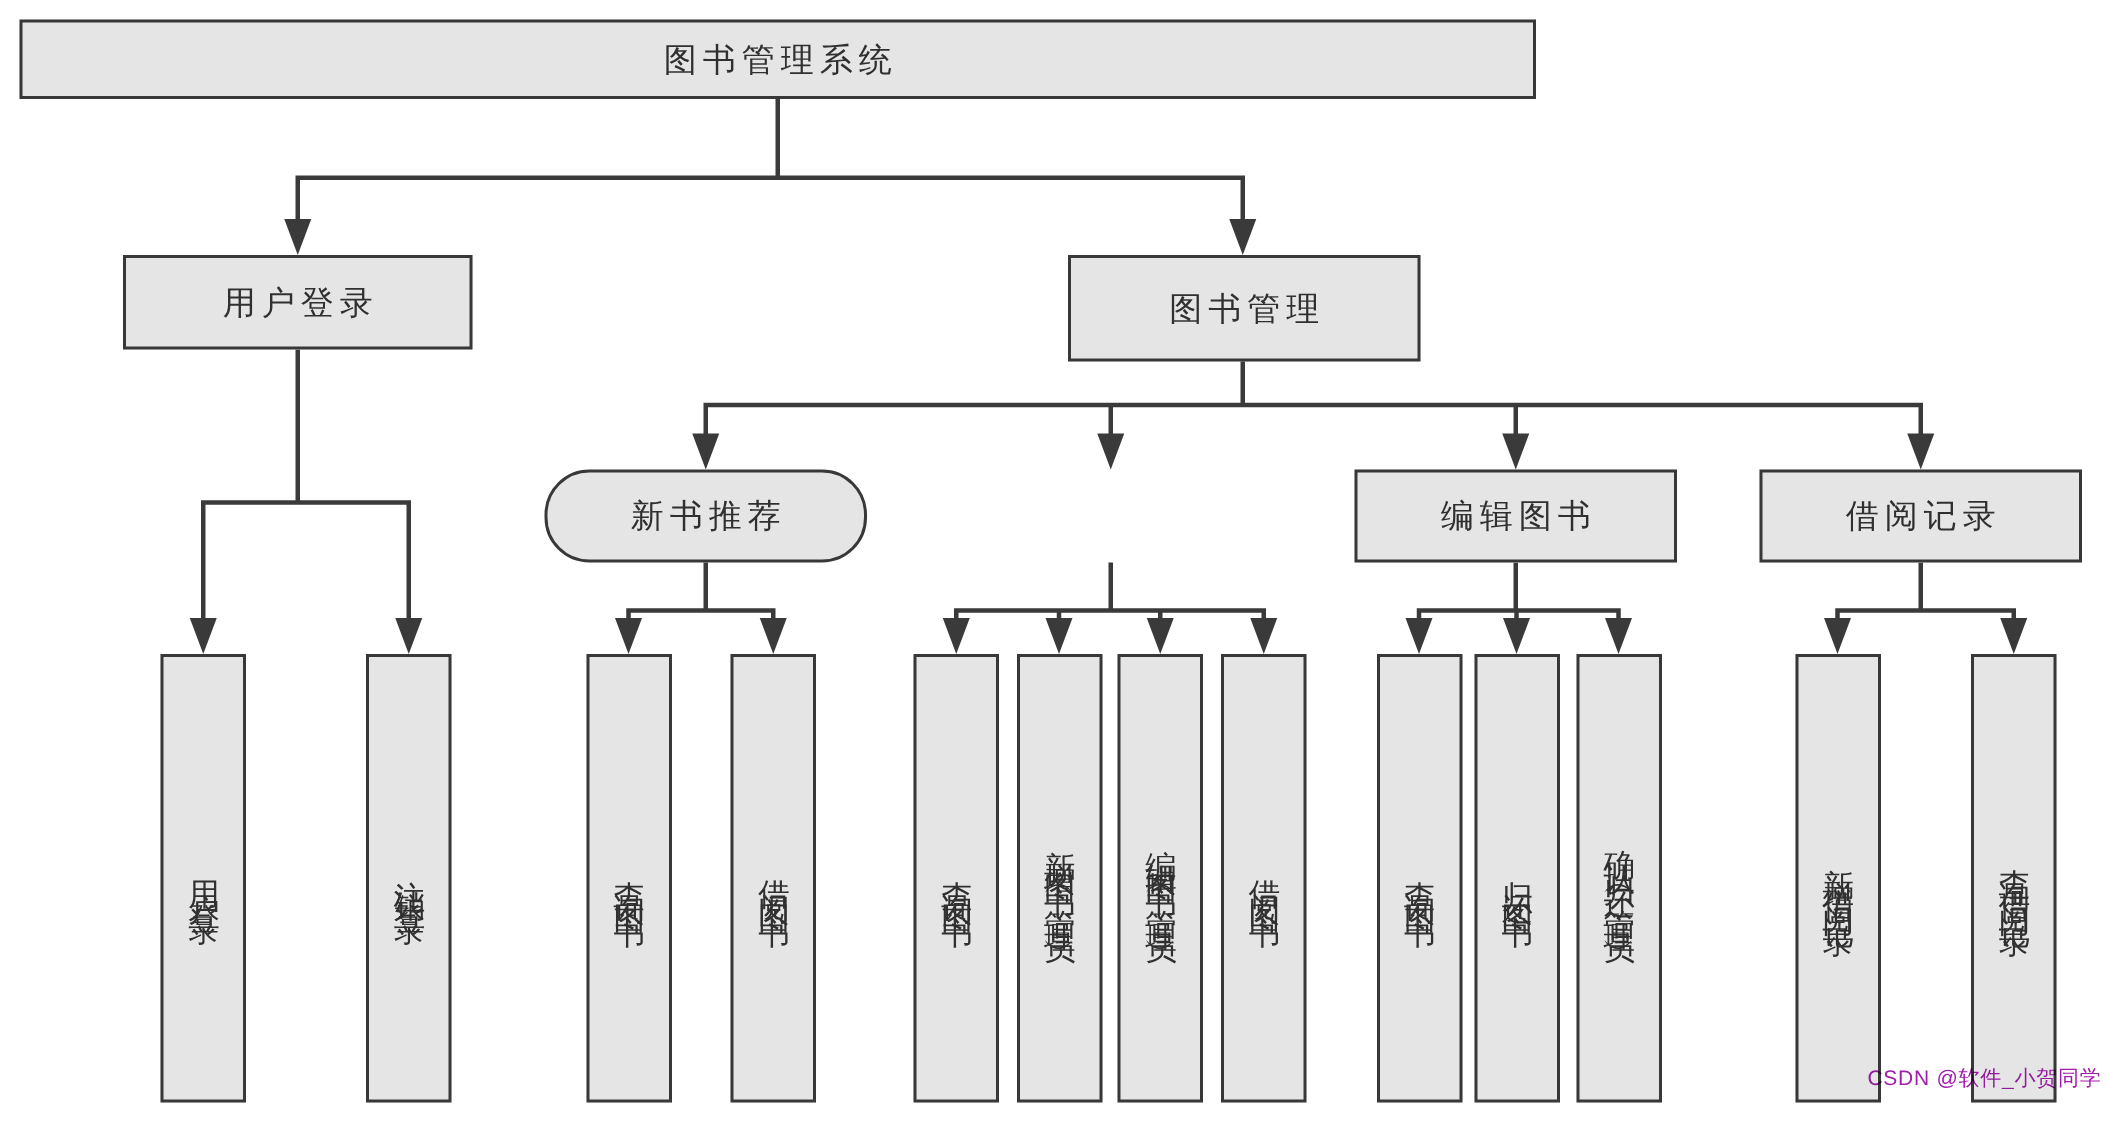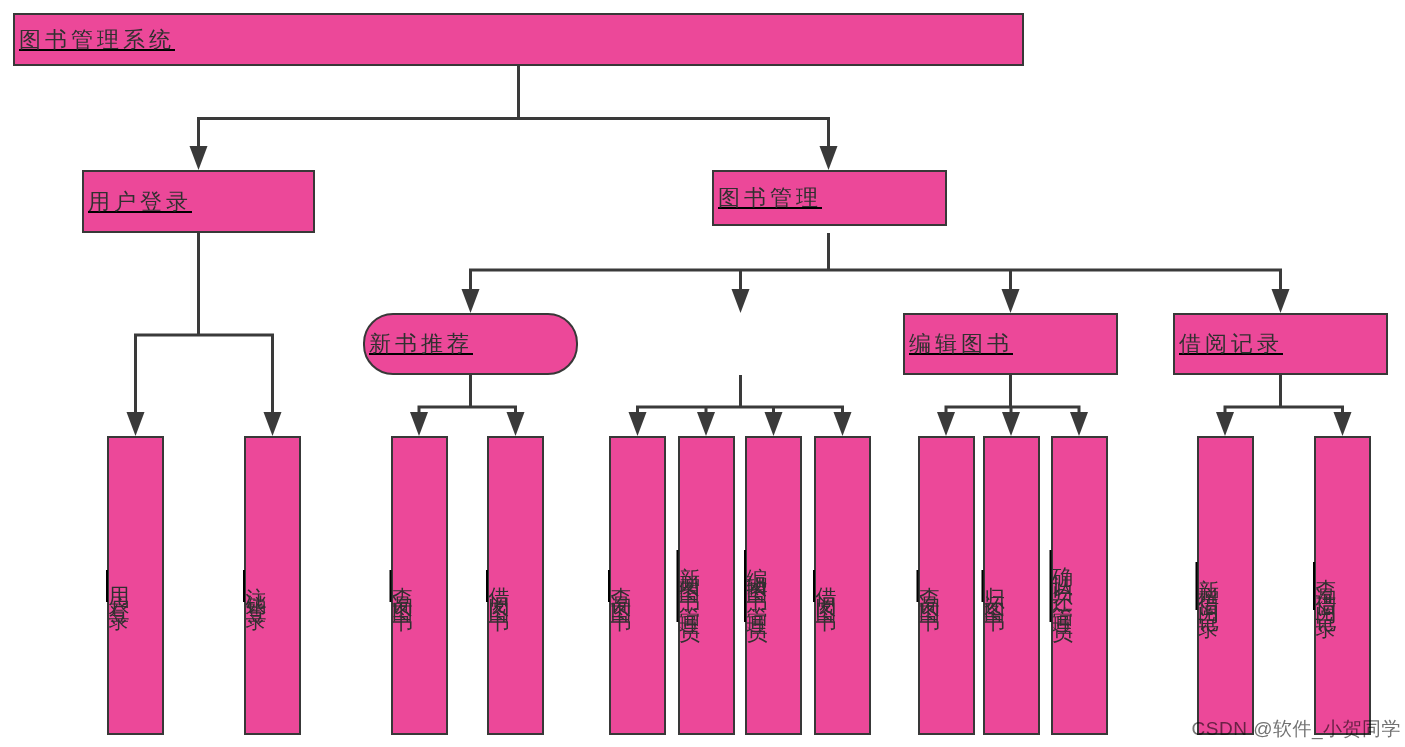--- a/index.html
+++ b/index.html
@@ -17,46 +17,46 @@
   }
   #connectors {
     position: absolute;
     left: 0;
     top: 0;
     z-index: 1;
   }
   .box {
     position: absolute;
     box-sizing: border-box;
-    background: #ec4899;
+    background: #e5e5e5;
     border: 2.5px solid #383838;
     display: flex;
     align-items: center;
+    justify-content: center;
     z-index: 2;
-    text-decoration: underline;
   }
   .h-label {
     font-size: 22px;
     letter-spacing: 4px;
     padding-left: 4px;
     color: #303030;
     white-space: nowrap;
   }
   .v-label {
     writing-mode: vertical-rl;
     text-orientation: mixed;
     font-size: 21px;
     letter-spacing: 8px;
     color: #303030;
     line-height: 1;
   }
   
   .b-root    { left: 13px;     top: 13px;  width: 1011px; height: 53px;  }
   .b-l2a     { left: 82px;     top: 170px; width: 233px;  height: 63px;  }
-  .b-l2b     { left: 712px;    top: 170px; width: 235px;  height: 56px;  }
+  .b-l2b     { left: 712px;    top: 170px; width: 235px;  height: 71px;  }
   .b-l3      { top: 313px; width: 215px; height: 62px; }
   .b-l3a     { left: 363px; border-radius: 30px;  }
   .b-l3b     { left: 633px;  }
   .b-l3c     { left: 903px;  }
   .b-l3d     { left: 1173px; }
   .leaf      { top: 436px; width: 57px; height: 299px; }
   .b-g1c1    { left: 107px;    }
   .b-g1c2    { left: 244px;    }
   .b-g2c1    { left: 390.5px;  }
   .b-g2c2    { left: 487px;    }
@@ -65,24 +65,24 @@
   .b-g3c3    { left: 745px;    }
   .b-g3c4    { left: 814px;    }
   .b-g4c1    { left: 917.5px;  }
   .b-g4c2    { left: 982.5px;  }
   .b-g4c3    { left: 1050.5px; }
   .b-g5c1    { left: 1196.5px; }
   .b-g5c2    { left: 1314px;   }
   #watermark {
     position: absolute;
     right: 4px;
-    bottom: 5px;
-    font-size: 19px;
+    bottom: 19px;
+    font-size: 14px;
     letter-spacing: 0.5px;
-    color: #737373;
+    color: #a21caf;
     z-index: 3;
     mix-blend-mode: multiply;
     white-space: nowrap;
   }
 </style>
 </head>
 <body>
 
 <div id="stage">
 

